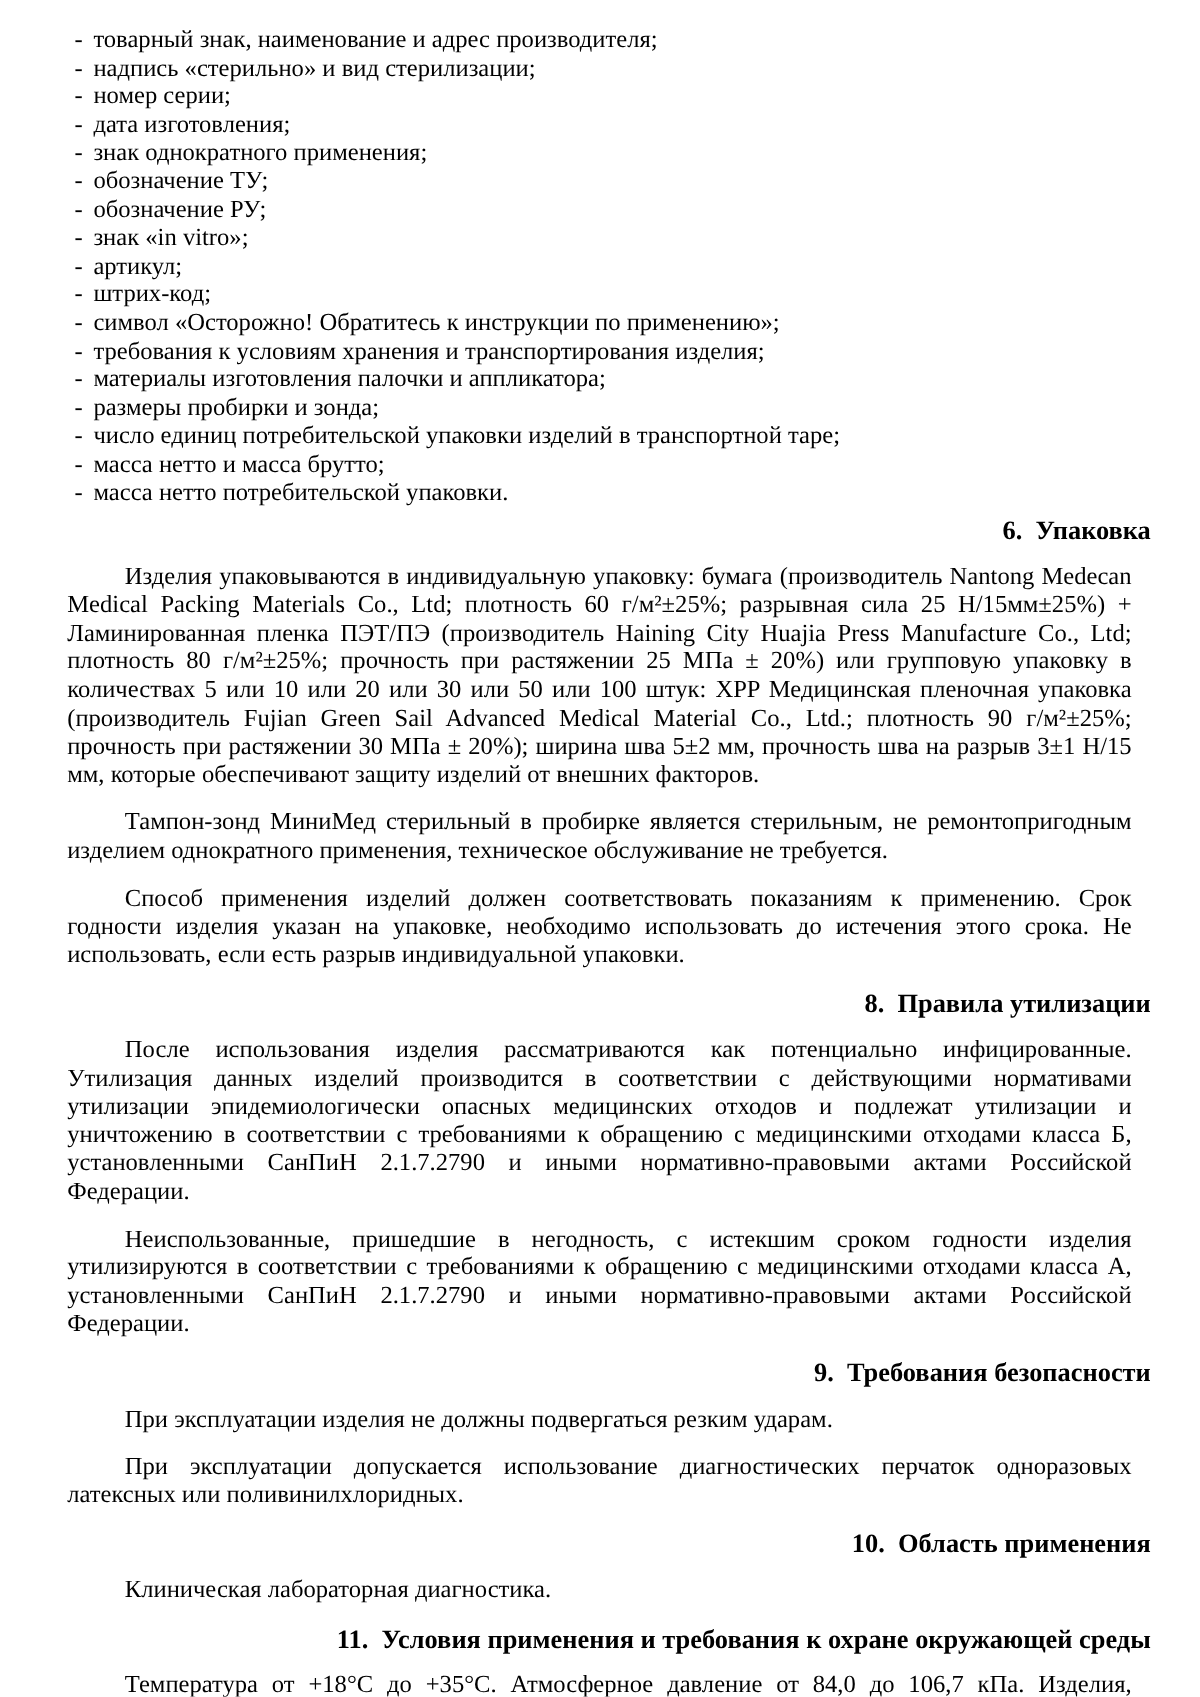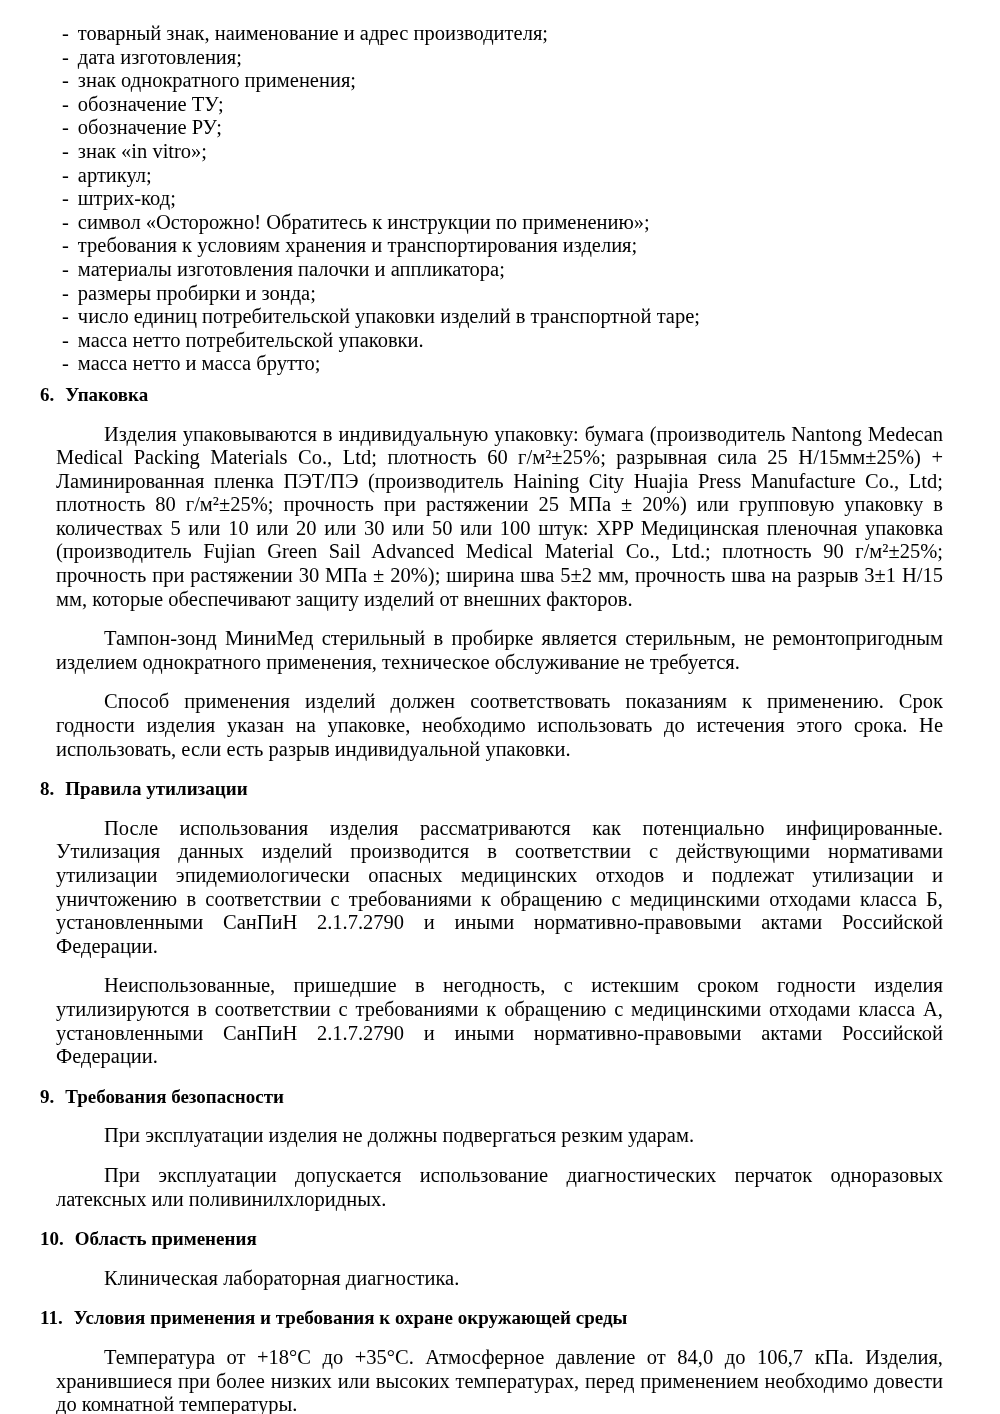--- a/index.html
+++ b/index.html
@@ -25,56 +25,58 @@
   }
   .dash-item {
     text-align: left;
     white-space: nowrap;
   }
   .dash-item .marker {
     display: inline-block;
     margin-right: 9px;
   }
   .sec-title {
-    font-size: 19px;
+    font-size: 22px;
     font-weight: bold;
-    text-align: left;
+    text-align: right;
     margin: 7px 0 3px 0;
     line-height: 23.6px;
   }
   .sec-num {
     display: inline-block;
     margin-right: 11px;
   }
   .body-para {
     margin: 16px;
     text-align: justify;
     text-indent: 48px;
   }
 </style>
 </head>
 <body>
 
 <div class="page">
   <div class="dash-list" id="dash-list">
       <div class="dash-item"><span class="marker">-</span><span>товарный знак, наименование и адрес производителя;</span></div>
+      <div class="dash-item"><span class="marker">-</span><span>надпись «стерильно» и вид стерилизации;</span></div>
+      <div class="dash-item"><span class="marker">-</span><span>номер серии;</span></div>
       <div class="dash-item"><span class="marker">-</span><span>дата изготовления;</span></div>
       <div class="dash-item"><span class="marker">-</span><span>знак однократного применения;</span></div>
       <div class="dash-item"><span class="marker">-</span><span>обозначение ТУ;</span></div>
       <div class="dash-item"><span class="marker">-</span><span>обозначение РУ;</span></div>
       <div class="dash-item"><span class="marker">-</span><span>знак «in vitro»;</span></div>
       <div class="dash-item"><span class="marker">-</span><span>артикул;</span></div>
       <div class="dash-item"><span class="marker">-</span><span>штрих-код;</span></div>
       <div class="dash-item"><span class="marker">-</span><span>символ «Осторожно! Обратитесь к инструкции по применению»;</span></div>
       <div class="dash-item"><span class="marker">-</span><span>требования к условиям хранения и транспортирования изделия;</span></div>
       <div class="dash-item"><span class="marker">-</span><span>материалы изготовления палочки и аппликатора;</span></div>
       <div class="dash-item"><span class="marker">-</span><span>размеры пробирки и зонда;</span></div>
       <div class="dash-item"><span class="marker">-</span><span>число единиц потребительской упаковки изделий в транспортной таре;</span></div>
+      <div class="dash-item"><span class="marker">-</span><span>масса нетто и масса брутто;</span></div>
       <div class="dash-item"><span class="marker">-</span><span>масса нетто потребительской упаковки.</span></div>
-      <div class="dash-item"><span class="marker">-</span><span>масса нетто и масса брутто;</span></div>
     </div>
   <div id="sections">
       <section>
         <h2 class="sec-title"><span class="sec-num">6.</span><span>Упаковка</span></h2>
         <p class="body-para">Изделия упаковываются в индивидуальную упаковку: бумага (производитель Nantong Medecan Medical Packing Materials Co., Ltd; плотность 60 г/м²±25%; разрывная сила 25 Н/15мм±25%) + Ламинированная пленка ПЭТ/ПЭ (производитель Haining City Huajia Press Manufacture Co., Ltd; плотность 80 г/м²±25%; прочность при растяжении 25 МПа ± 20%) или групповую упаковку в количествах 5 или 10 или 20 или 30 или 50 или 100 штук: XPP Медицинская пленочная упаковка (производитель Fujian Green Sail Advanced Medical Material Co., Ltd.; плотность 90 г/м²±25%; прочность при растяжении 30 МПа ± 20%); ширина шва 5±2 мм, прочность шва на разрыв 3±1 Н/15 мм, которые обеспечивают защиту изделий от внешних факторов.</p>
       </section>
       <section>
         <p class="body-para">Тампон-зонд МиниМед стерильный в пробирке является стерильным, не ремонтопригодным изделием однократного применения, техническое обслуживание не требуется.</p>
         <p class="body-para">Способ применения изделий должен соответствовать показаниям к применению. Срок годности изделия указан на упаковке, необходимо использовать до истечения этого срока. Не использовать, если есть разрыв индивидуальной упаковки.</p>
       </section>

